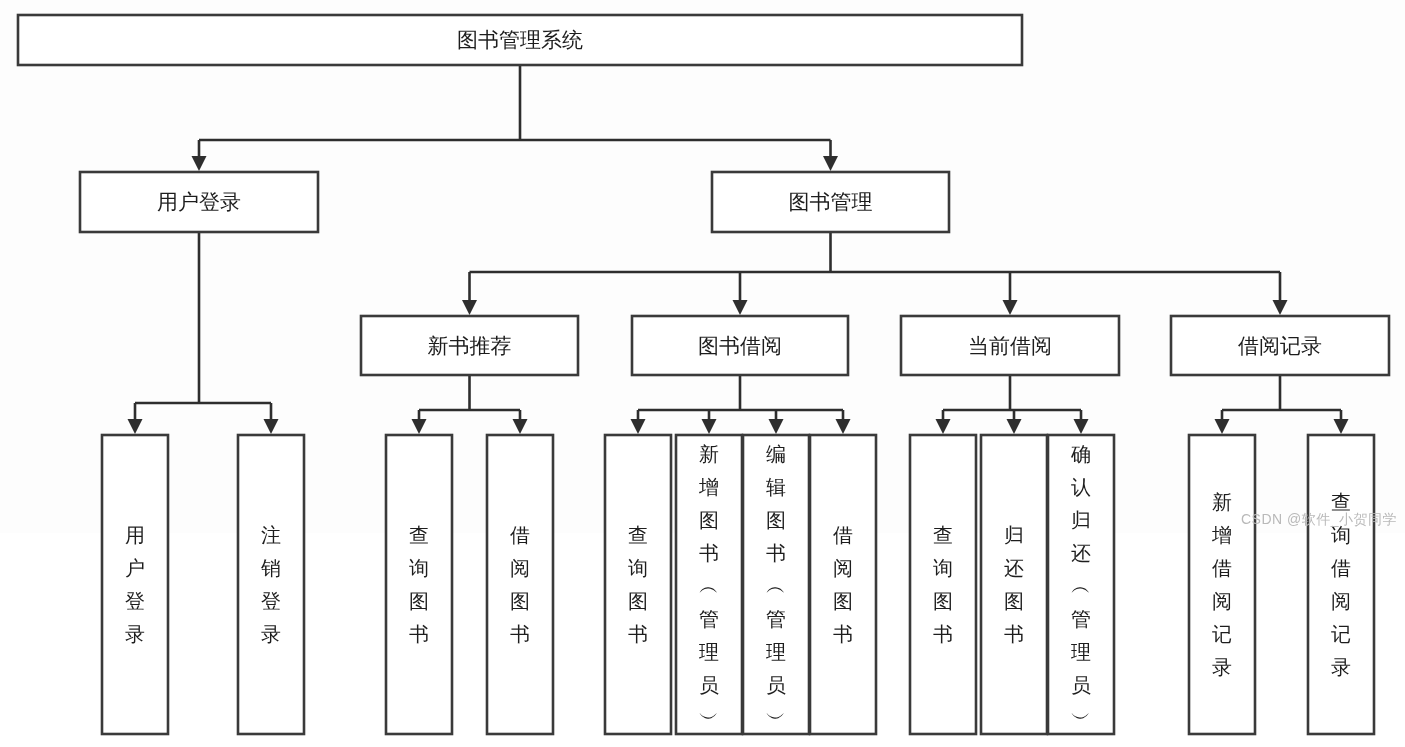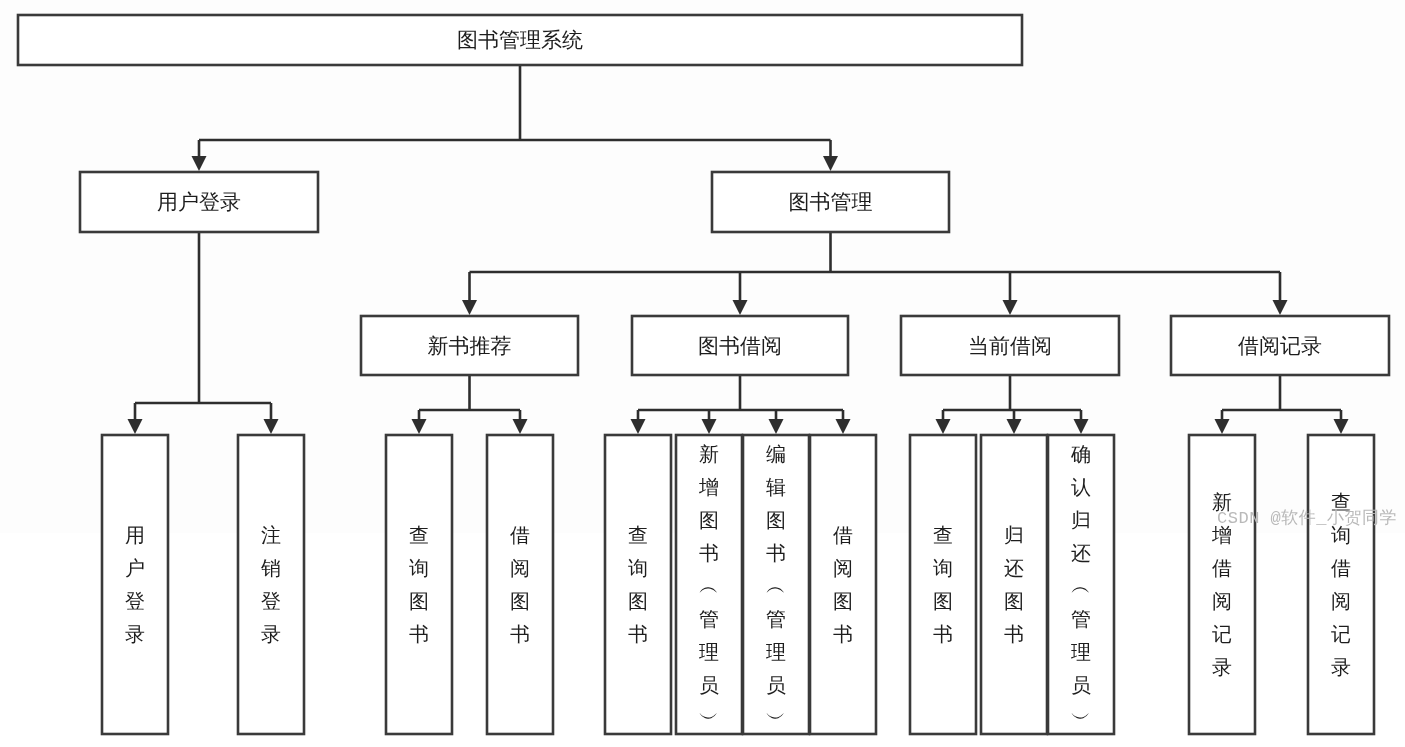--- a/index.html
+++ b/index.html
@@ -57,22 +57,22 @@
   .node-label-vertical {
     font-family: "DejaVu Sans", "Liberation Sans", sans-serif;
     font-size: 20px;
     fill: #1d1d1d;
     text-anchor: middle;
   }
   .watermark-text {
     position: absolute;
     right: 8px;
     bottom: 4px;
-    font-family: Liberation Mono, monospace;
-    font-size: 17px;
+    font-family: Liberation Sans, sans-serif;
+    font-size: 14px;
     color: #b9b9b9;
     white-space: nowrap;
     letter-spacing: 0.5px;
   }
 </style>
 </head>
 <body>
 
 <div id="diagram-root">
   <svg id="tree-svg" viewBox="0 0 1405 747">

